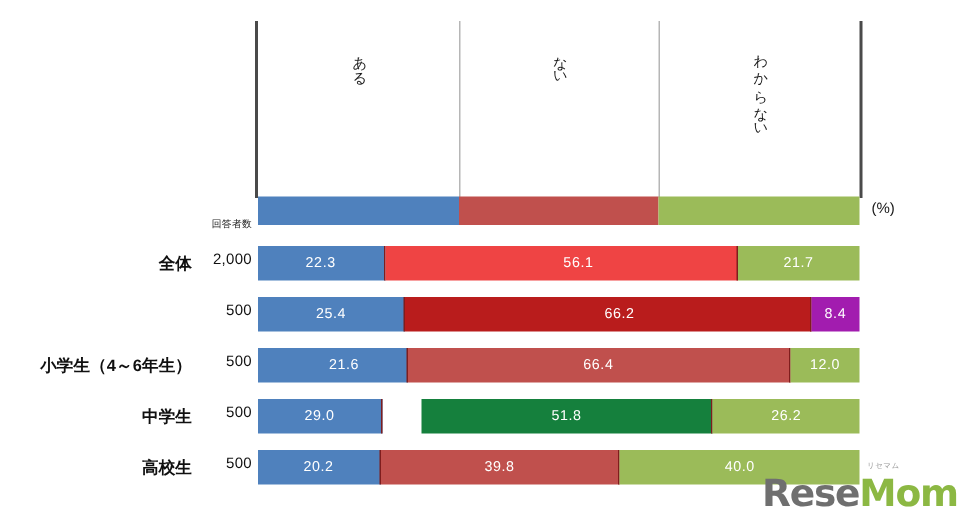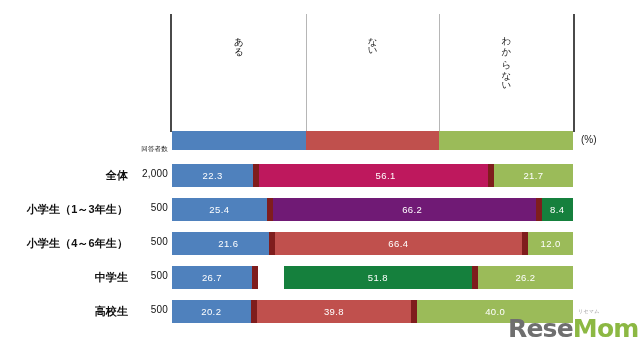--- a/index.html
+++ b/index.html
@@ -143,21 +143,21 @@
   }
   .seg {
     height: 100%;
     display: flex;
     align-items: center;
     justify-content: center;
     color: #ffffff;
     font-size: 9.5px;
     letter-spacing: 0.4px;
     box-sizing: border-box;
-    border-right: 6px solid #7f1d1d;
+    border-right: 1px solid #7f1d1d;
     overflow: hidden;
     white-space: nowrap;
   }
   .seg:last-child { border-right: none; }
 
   
   .watermark {
     position: absolute;
     left: 508px;
     top: 316px;
@@ -209,47 +209,46 @@
   </div>
 
   <div class="pct-unit">(%)</div>
 
   <div class="rows" id="rows">
       <div class="row">
         <div class="row-label">全体</div>
         <div class="row-count">2,000</div>
         <div class="row-bar">
           <div class="seg" style="flex: 22.3 0 0px; background: rgb(79, 129, 189);">22.3</div>
-          <div class="seg" style="flex: 56.1 0 0px; background: #be185d; padding-left: 24px;">56.1</div>
+          <div class="seg" style="flex: 56.1 0 0px; background: #ef4444; padding-left: 24px;">56.1</div>
           <div class="seg" style="flex: 21.7 0 0px; background: rgb(155, 187, 89);">21.7</div>
         </div>
       </div>
       <div class="row">
-        <div class="row-label">小学生（1～3年生）</div>
         <div class="row-count">500</div>
         <div class="row-bar">
           <div class="seg" style="flex: 25.4 0 0px; background: rgb(79, 129, 189);">25.4</div>
-          <div class="seg" style="flex: 66.2 0 0px; background: #701a75; padding-left: 16px;">66.2</div>
-          <div class="seg" style="flex: 8.4 0 0px; background: #15803d;">8.4</div>
+          <div class="seg" style="flex: 66.2 0 0px; background: #b91c1c; padding-left: 16px;">66.2</div>
+          <div class="seg" style="flex: 8.4 0 0px; background: #a21caf;">8.4</div>
         </div>
       </div>
       <div class="row">
         <div class="row-label">小学生（4～6年生）</div>
         <div class="row-count">500</div>
         <div class="row-bar">
           <div class="seg" style="flex: 21.6 0 0px; background: rgb(79, 129, 189); padding-left: 16px;">21.6</div>
           <div class="seg" style="flex: 66.4 0 0px; background: rgb(192, 80, 77);">66.4</div>
           <div class="seg" style="flex: 12 0 0px; background: rgb(155, 187, 89);">12.0</div>
         </div>
       </div>
       <div class="row">
         <div class="row-label">中学生</div>
         <div class="row-count">500</div>
         <div class="row-bar">
-          <div class="seg" style="flex: 22 0 0px; background: rgb(79, 129, 189);">26.7</div>
+          <div class="seg" style="flex: 22 0 0px; background: rgb(79, 129, 189);">29.0</div>
           <div class="seg" style="flex: 51.8 0 0px; background: #15803d; margin-left: 26px;">51.8</div>
           <div class="seg" style="flex: 26.2 0 0px; background: rgb(155, 187, 89);">26.2</div>
         </div>
       </div>
       <div class="row">
         <div class="row-label">高校生</div>
         <div class="row-count">500</div>
         <div class="row-bar">
           <div class="seg" style="flex: 20.2 0 0px; background: rgb(79, 129, 189);">20.2</div>
           <div class="seg" style="flex: 39.8 0 0px; background: rgb(192, 80, 77);">39.8</div>

